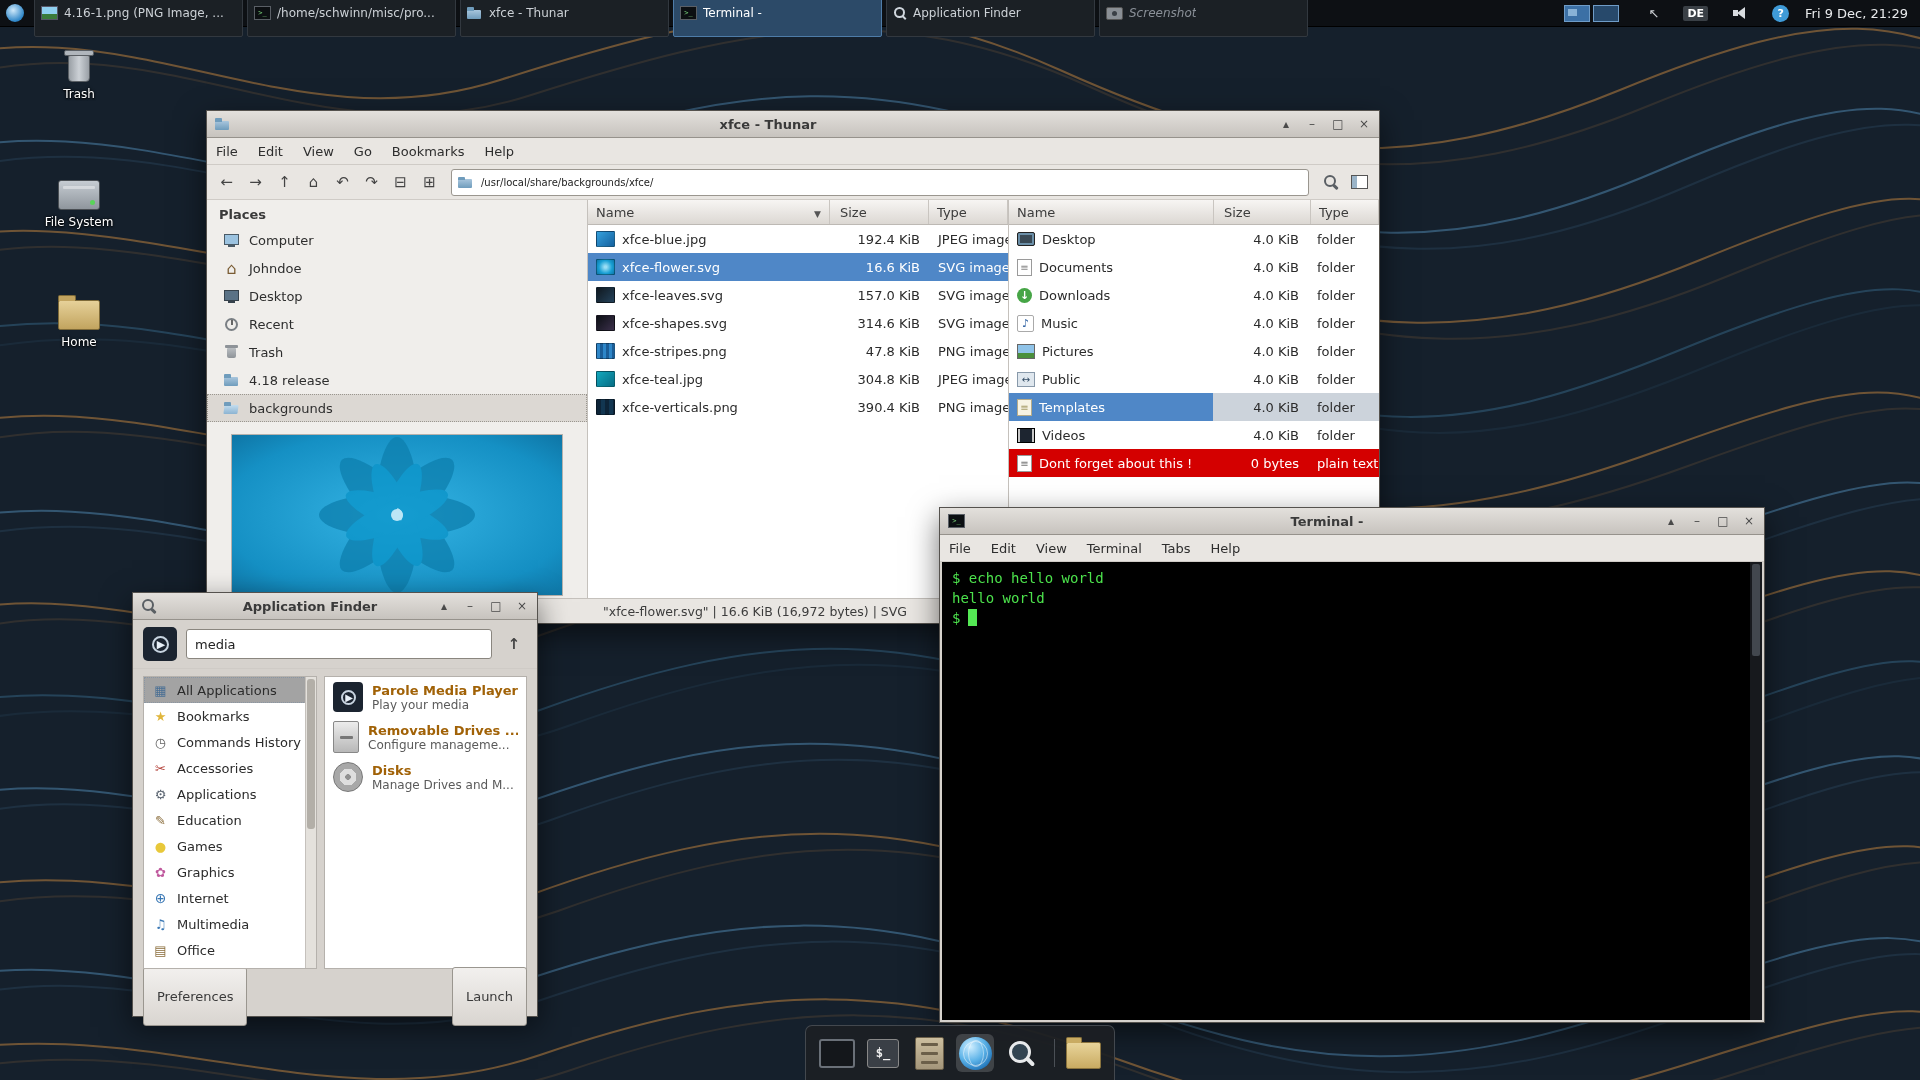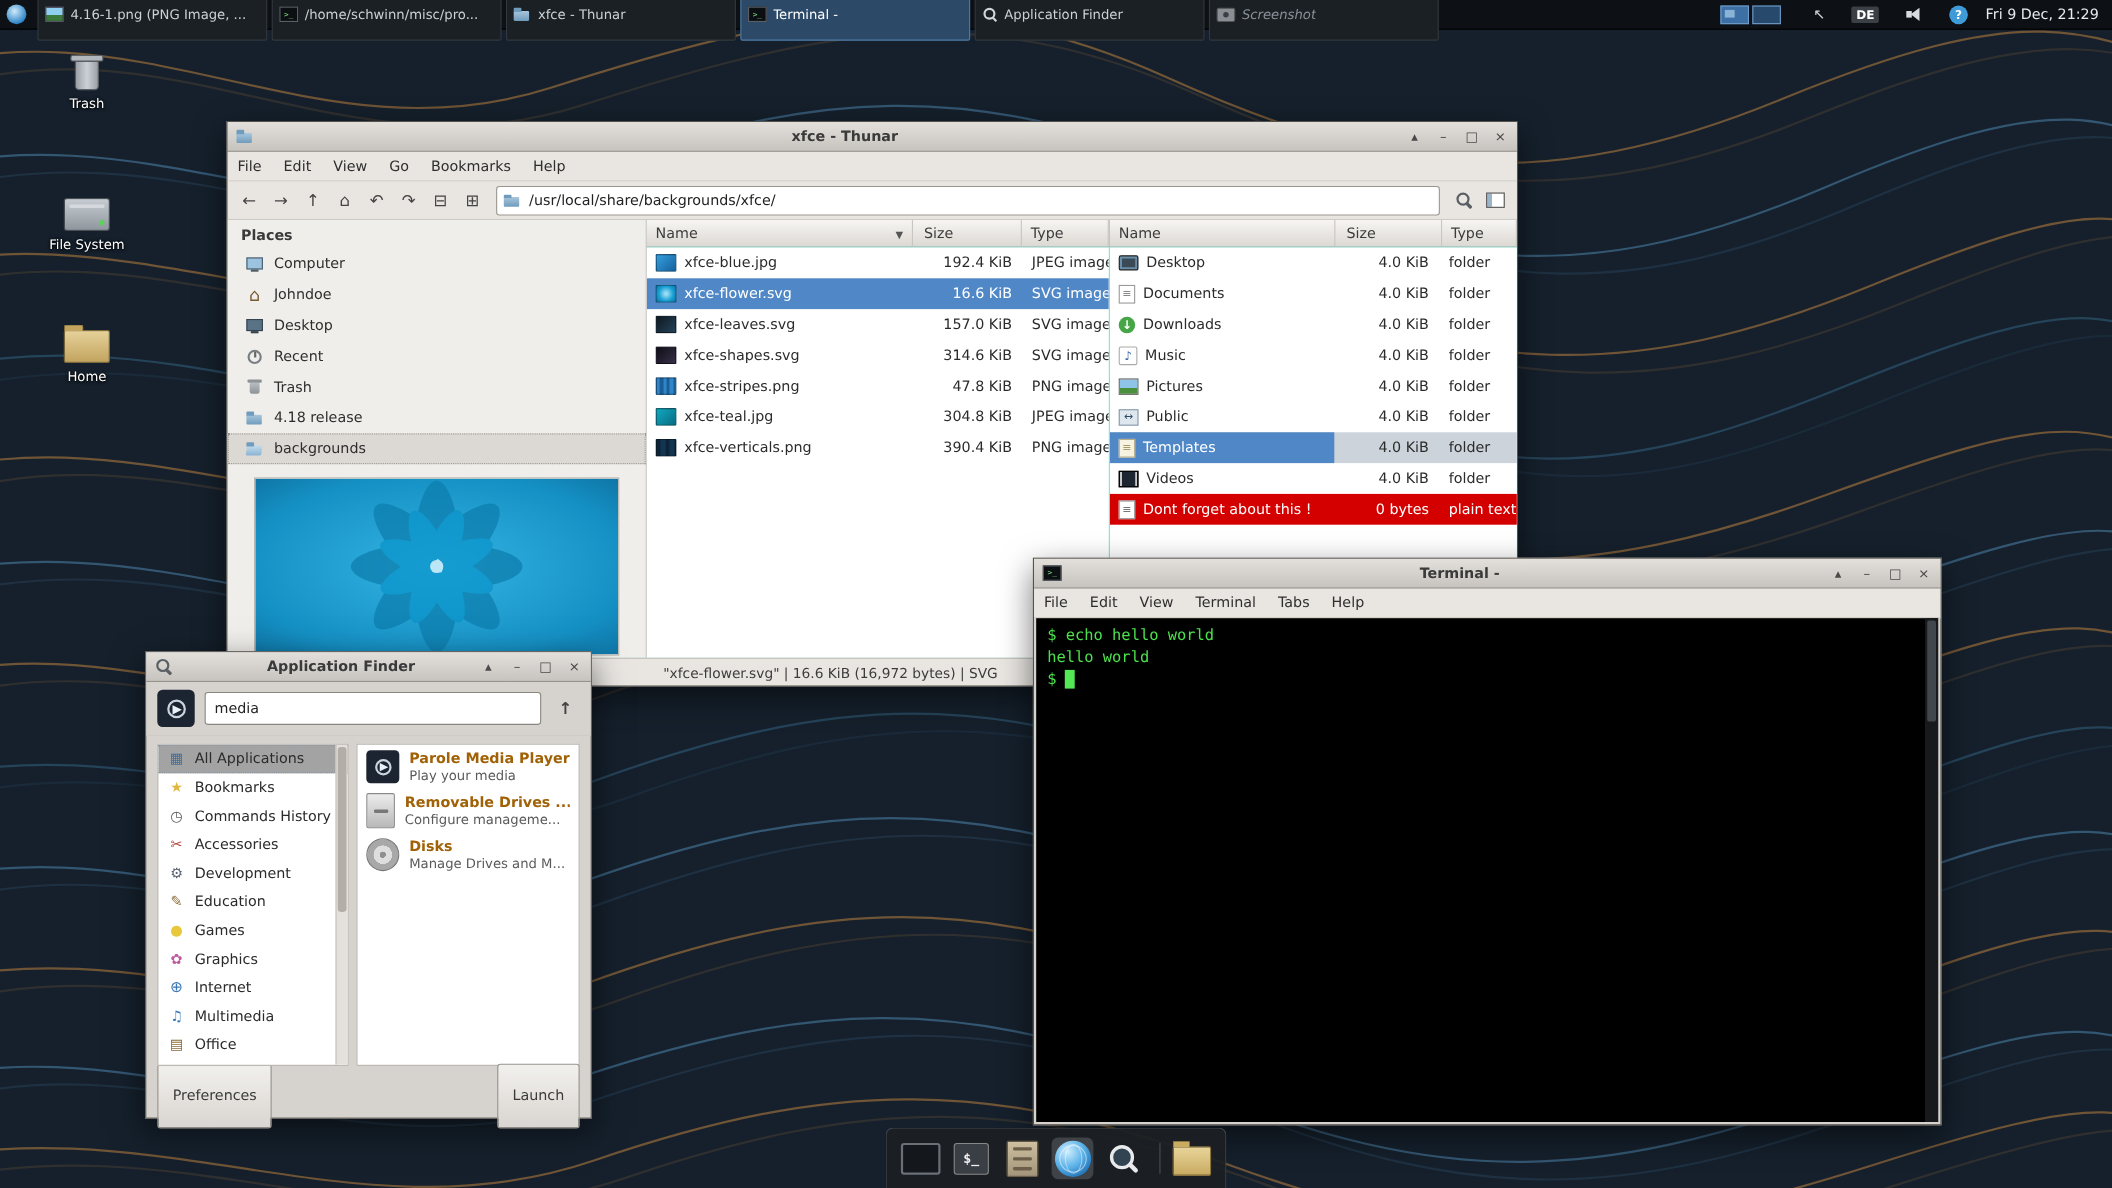--- a/index.html
+++ b/index.html
@@ -72,35 +72,35 @@
   .menu-item{padding:3px 9px;font-size:13px}
 
   
   .thunar{left:206px;top:110px;width:1172px;height:512px;z-index:10}
   .toolbar{height:34px;flex:none;display:flex;align-items:center;gap:2px;padding:0 6px;
            background:#e9e6e2;border-bottom:1px solid #cfcbc6}
   .tool-btn{width:27px;height:25px;display:flex;align-items:center;justify-content:center;
             font-size:15px;color:#444;border-radius:3px}
   .pathbar{flex:1;height:25px;background:#fff;border:1px solid #9a968f;border-radius:3px;
            display:flex;align-items:center;gap:6px;padding:0 6px;margin:0 6px}
-  .pathbar input{border:none;outline:none;background:transparent;flex:1;font-size:13px;color:#222;
+  .pathbar input{border:none;outline:none;background:transparent;flex:1;font-size:10px;color:#222;
            font-family:"DejaVu Sans",sans-serif}
   .mini-folder{width:15px;height:12px;position:relative;flex:none}
   .mini-folder::before{content:"";position:absolute;left:0;top:3px;width:14px;height:9px;
            background:linear-gradient(#a9c6dd,#6f9cbc);border-radius:1px}
   .mini-folder::after{content:"";position:absolute;left:0;top:1px;width:7px;height:3px;
            background:#6f9cbc;border-radius:1px 1px 0 0}
   .magnifier-mini{position:relative;width:16px;height:16px;flex:none}
   .magnifier-mini::before{content:"";position:absolute;left:1px;top:1px;width:8px;height:8px;
            border:2px solid #5a5f64;border-radius:50%}
   .magnifier-mini::after{content:"";position:absolute;left:11px;top:10px;width:3px;height:6px;
            background:#5a5f64;border-radius:1px;transform:rotate(-45deg)}
   .panel-toggle-icon{width:15px;height:12px;border:1px solid #555;
            background:linear-gradient(90deg,#9ab4c8 30%,#fff 30%)}
-  .thunar-body{flex:1;display:flex;min-height:0;background:#5eead4}
+  .thunar-body{flex:1;display:flex;min-height:0;background:#eab308}
   .sidebar{width:380px;flex:none;background:#f0eeeb;border-right:1px solid #c5c1bc;
            display:flex;flex-direction:column;min-height:0}
   .places-header{font-size:13px;font-weight:600;color:#3a3a3a;padding:7px 12px 4px}
   .place-row{height:28px;flex:none;display:flex;align-items:center;gap:9px;padding:0 16px;color:#2e2e2e}
   .place-row.current{background:#dcd8d3;outline:1px dotted #9a968f;outline-offset:-1px}
   .preview{margin:12px auto 0;width:330px;height:160px;flex:none;border:1px solid #b5b1ac;overflow:hidden}
   .pane{display:flex;flex-direction:column;min-width:0;border-right:1px solid #c5c1bc}
   .pane-mid{width:420px;flex:none}
   .pane-right{flex:1;border-right:none}
   .hrow{height:24px;flex:none;display:flex;background:linear-gradient(#f7f5f3,#dcd8d3);
@@ -687,21 +687,21 @@
             <span>Commands History</span>
           </div>
 
           <div class="cat-row">
             <span class="gi cat-ic accessories-icon"></span>
             <span>Accessories</span>
           </div>
 
           <div class="cat-row">
             <span class="gi cat-ic development-icon"></span>
-            <span>Development</span>
+            <span>Applications</span>
           </div>
 
           <div class="cat-row">
             <span class="gi cat-ic education-icon"></span>
             <span>Education</span>
           </div>
 
           <div class="cat-row">
             <span class="gi cat-ic games-icon"></span>
             <span>Games</span>

